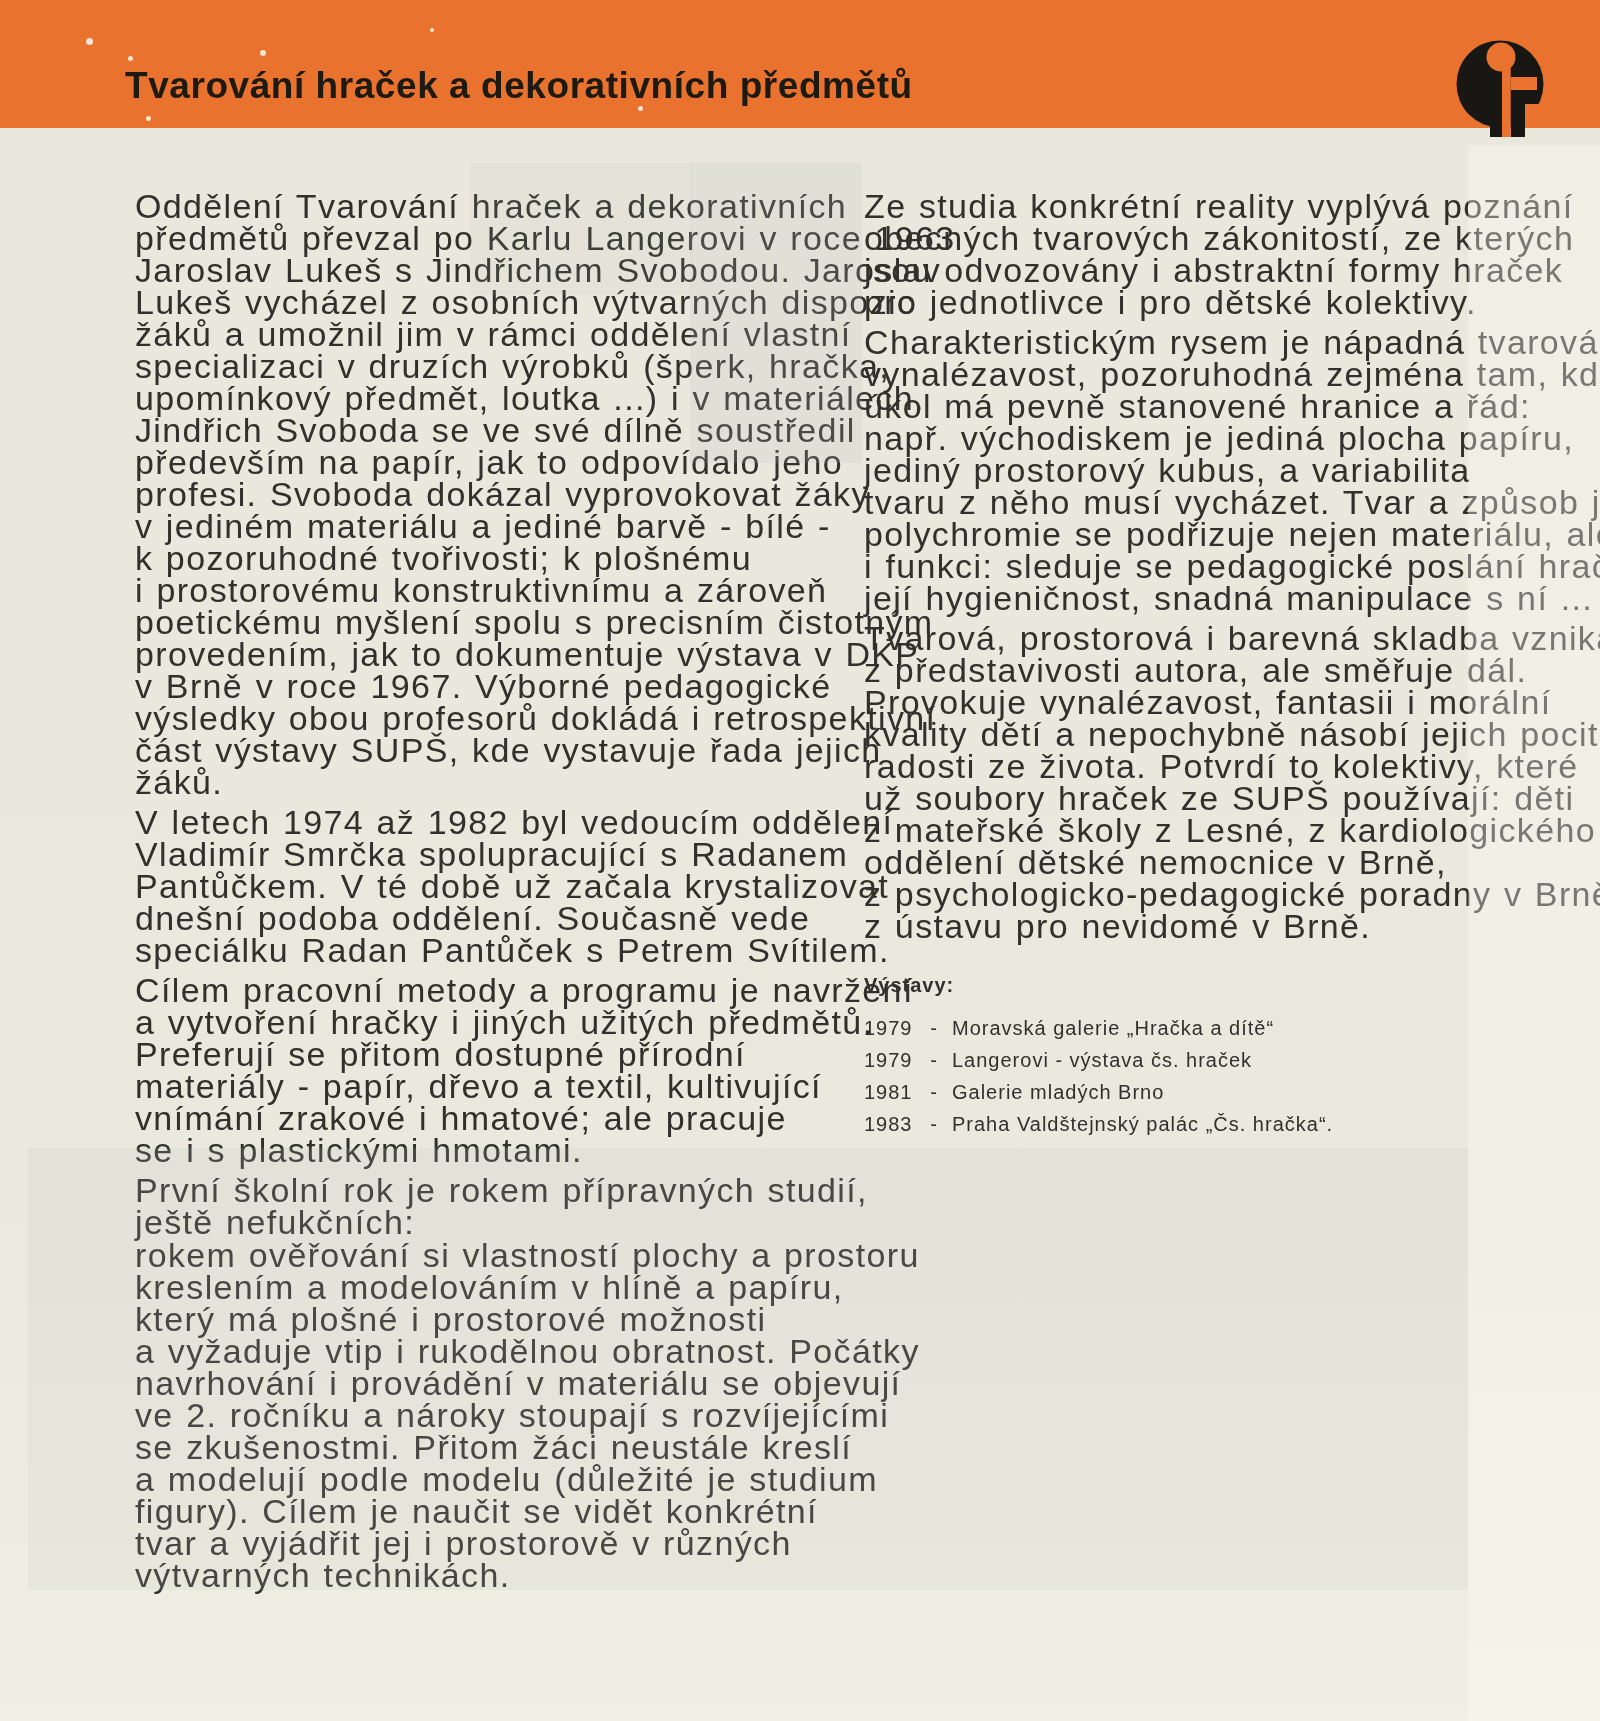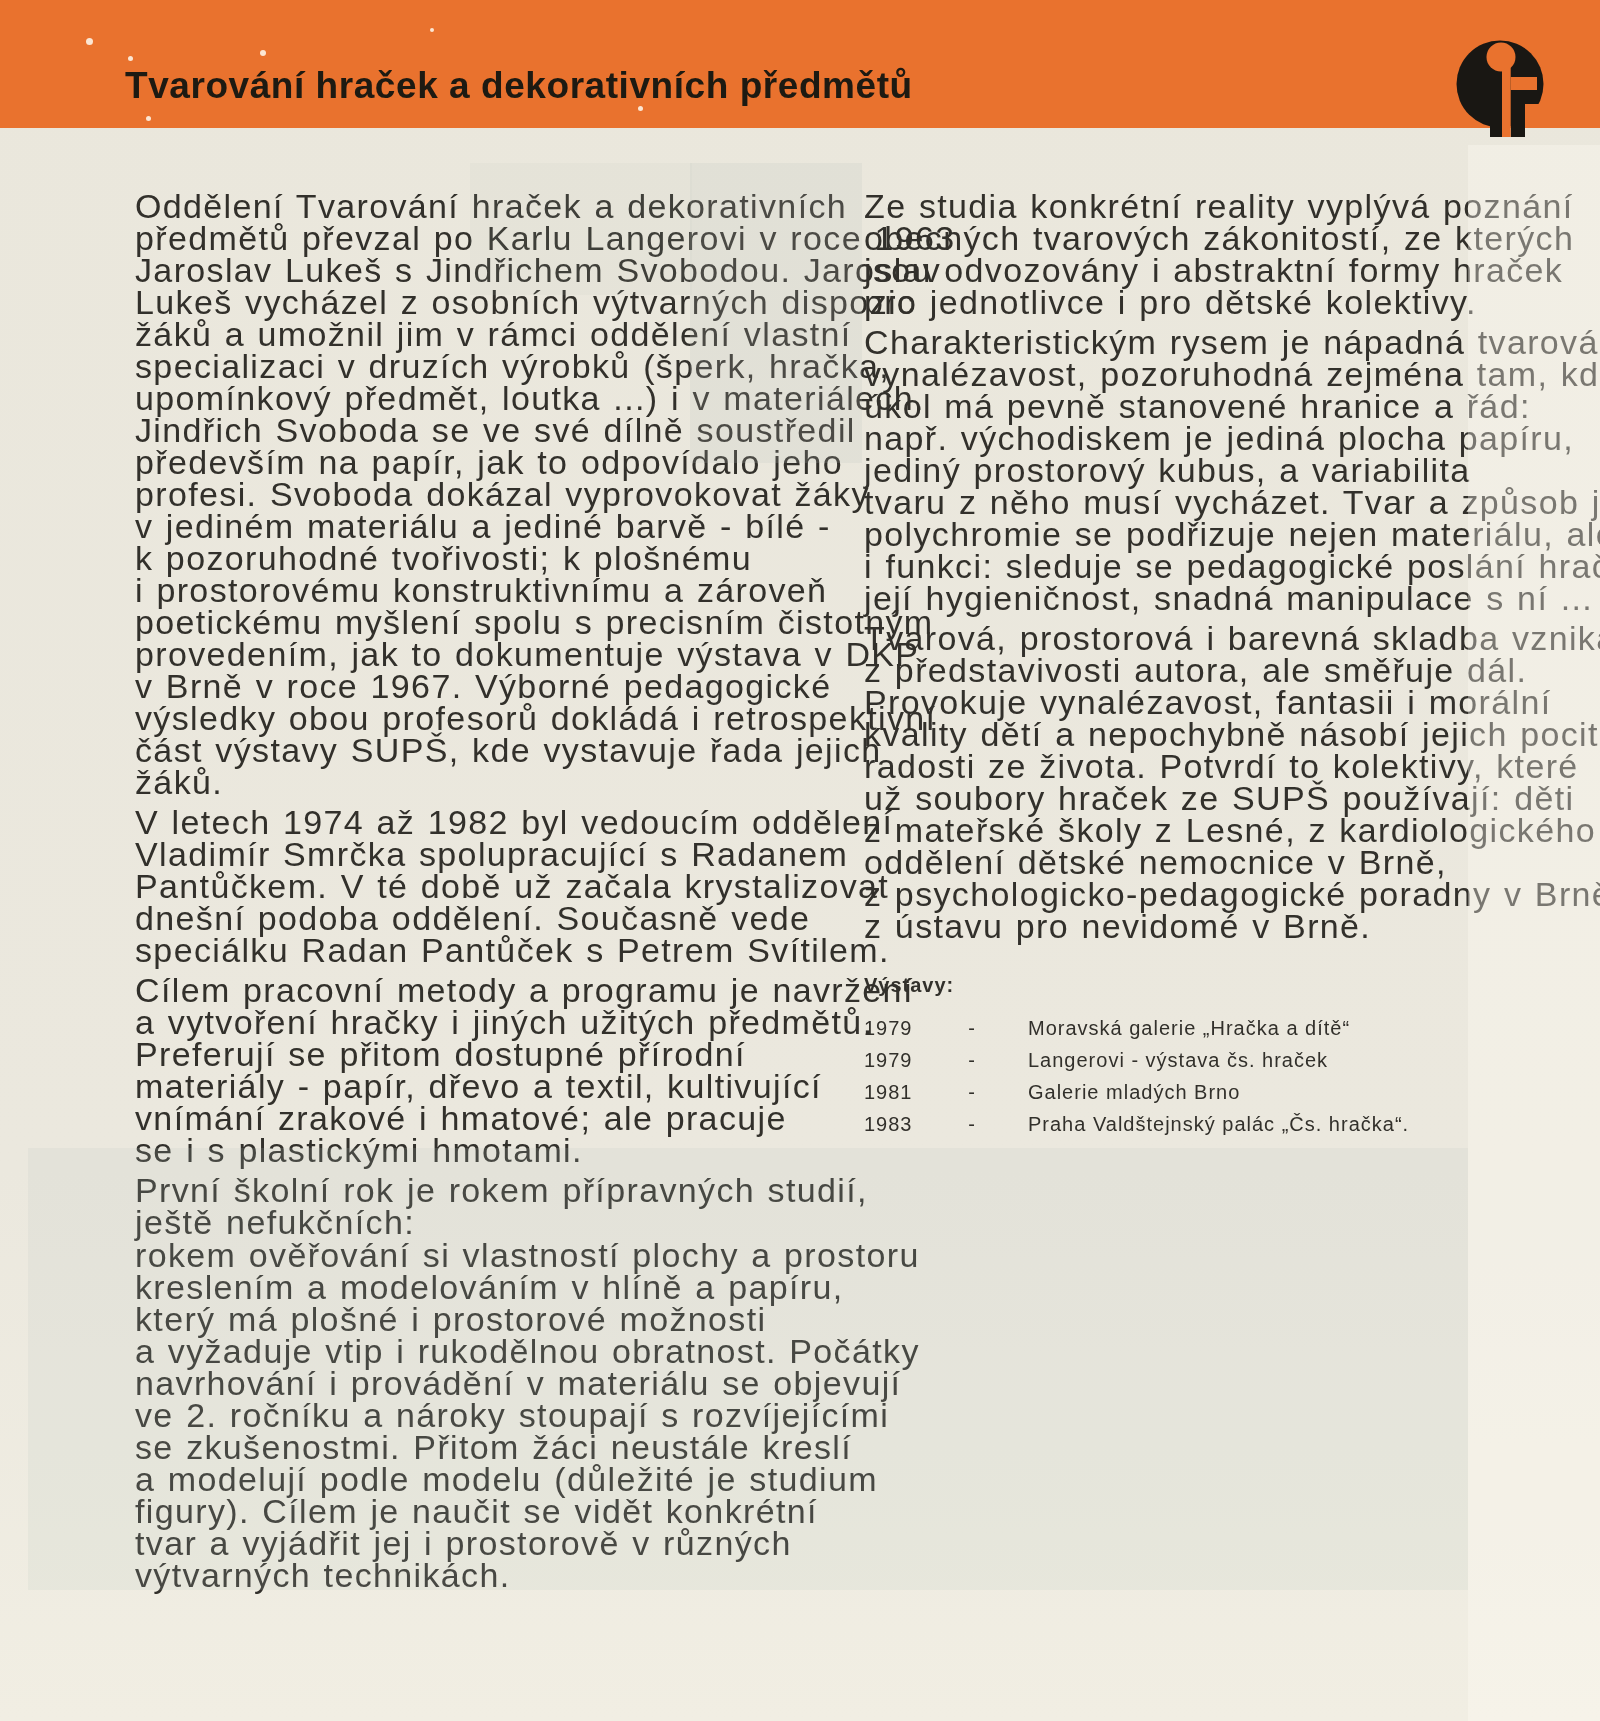--- a/index.html
+++ b/index.html
@@ -38,21 +38,21 @@
   .col p:last-child{margin-bottom:0;}
   .exh-heading{
     margin:27px 0 11px 0;
     font-size:20px;line-height:32px;font-weight:bold;
     letter-spacing:0.05em;color:#32302b;white-space:pre;
   }
   .exh-list{list-style:none;margin:0;padding:0;}
   .exh-list li{
     display:flex;align-items:baseline;
     font-size:20px;line-height:32px;letter-spacing:0.05em;
-    white-space:pre;color:#32302b;gap:38px;
+    white-space:pre;color:#32302b;
   }
   .exh-year{width:52px;flex:none;}
   .exh-dash{width:36px;flex:none;text-align:center;}
   
   .artifact{position:absolute;pointer-events:none;}
   .a1{left:690px;top:163px;width:172px;height:300px;background:rgba(186,196,190,0.18);}
   .a2{left:470px;top:163px;width:222px;height:132px;background:rgba(186,196,190,0.10);}
   .a3{left:28px;top:1148px;width:1440px;height:442px;background:rgba(186,196,190,0.16);}
   .a4{left:1468px;top:145px;width:132px;height:1576px;background:rgba(255,252,243,0.35);}
 </style>

